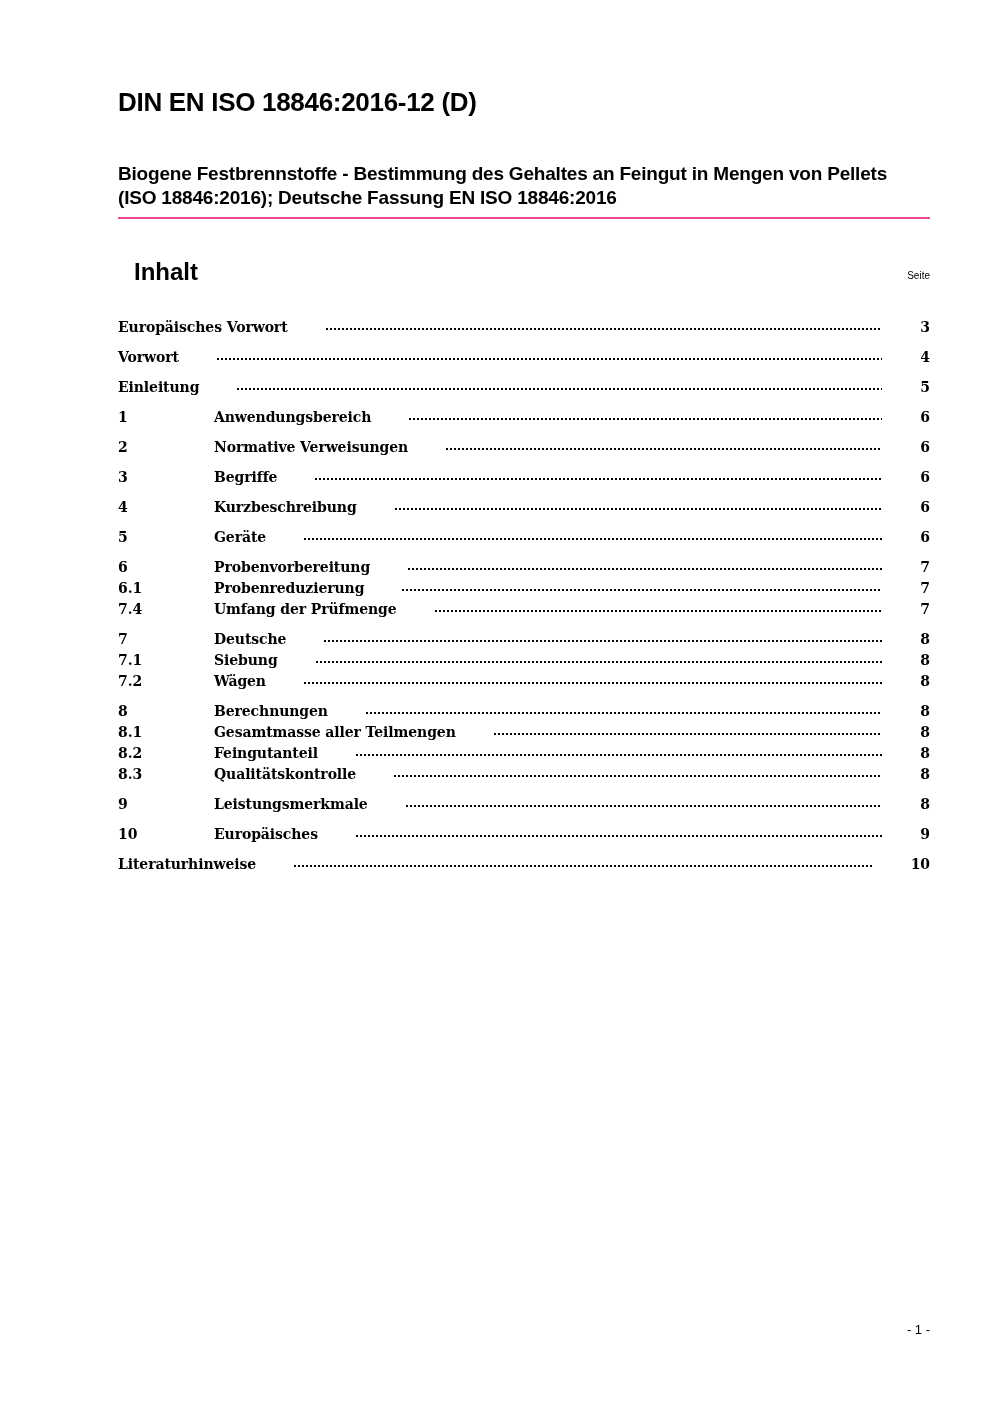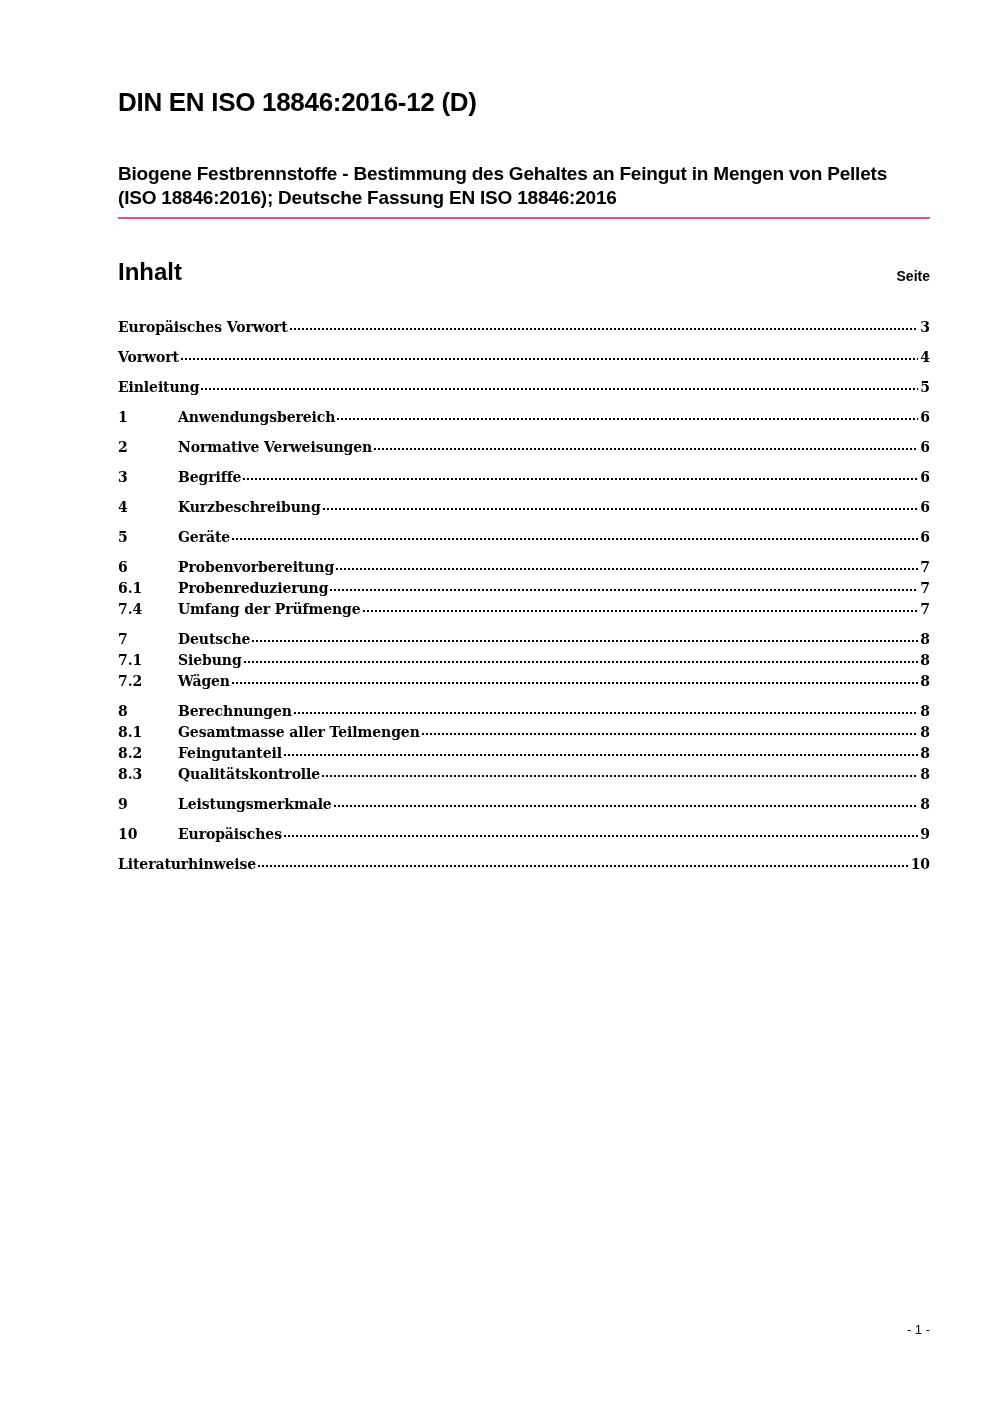--- a/index.html
+++ b/index.html
@@ -28,44 +28,46 @@
     line-height: 24px;
     letter-spacing: -0.2px;
     padding-bottom: 7px;
     border-bottom: 2px solid #ec4899;
   }
   .toc-header {
     margin-top: 40px;
     display: flex;
     justify-content: space-between;
     align-items: flex-end;
+    margin-left: 16px;
   }
   .toc-heading {
     font-size: 24px;
     font-weight: bold;
     line-height: 26px;
     margin: 0;
   }
   .toc-page-label {
-    font-size: 14px;
-    font-weight: bold;
+    font-size: 10px;
+    font-weight: normal;
     line-height: 18px;
   }
   .toc-list {
     margin-top: 32px;
     font-family: "DejaVu Serif", "Liberation Serif", serif;
     font-weight: bold;
     font-size: 14px;
     letter-spacing: -0.1px;
   }
   .toc-row {
     display: flex;
     align-items: baseline;
     line-height: 21px;
     white-space: nowrap;
+    gap: 36px;
   }
   .toc-row.gap { margin-top: 9px; }
   .toc-num { flex: none; width: 60px; }
   .toc-label { flex: none; }
   .dots { flex: 1 1 auto; position: relative; margin: 0 2px; min-width: 12px; }
   .dots::after {
     content: "";
     position: absolute;
     left: 0; right: 0; bottom: 2px;
     height: 2px;

